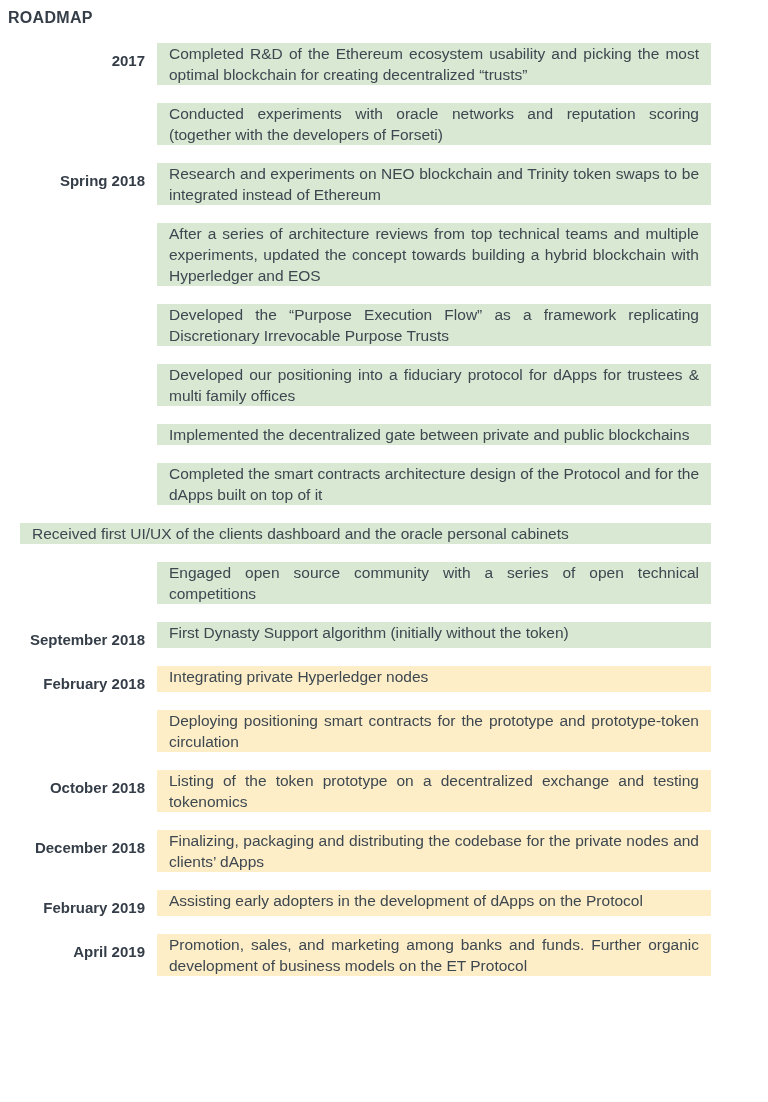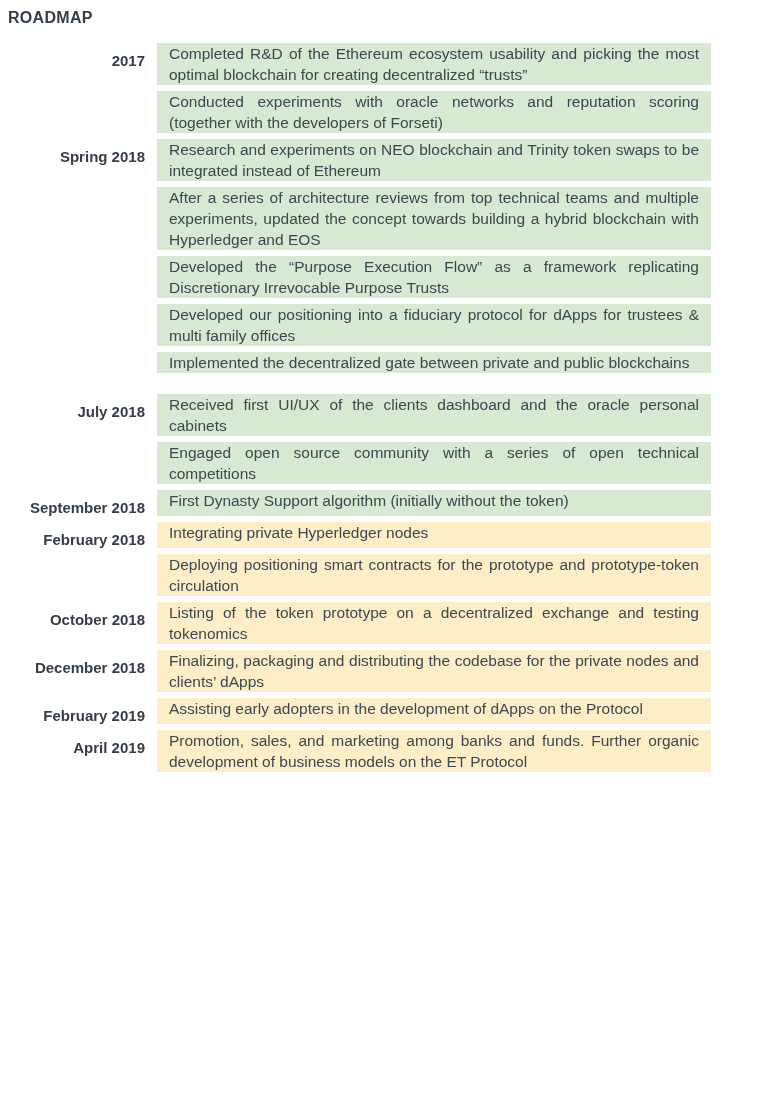--- a/index.html
+++ b/index.html
@@ -19,21 +19,21 @@
     font-size: 16px;
     font-weight: bold;
     color: var(--heading-text, #353e48);
     letter-spacing: 0.3px;
     margin: 0 0 16px 0;
   }
   .rows { width: 100%; }
   .row {
     display: flex;
     align-items: stretch;
-    margin-bottom: 6px;
+    margin-bottom: 18px;
   }
   .date {
     flex: 0 0 137px;
     width: 137px;
     text-align: right;
     font-size: 15px;
     font-weight: bold;
     color: var(--heading-text, #353e48);
     padding-top: 9px;
     white-space: nowrap;
@@ -79,23 +79,23 @@
       <div class="row">
         <div class="date"></div>
         <div class="box done">Developed our positioning into a fiduciary protocol for dApps for trustees &amp; multi family offices</div>
       </div>
       <div class="row">
         <div class="date"></div>
         <div class="box done">Implemented the decentralized gate between private and public blockchains</div>
       </div>
       <div class="row">
         <div class="date"></div>
+        <div class="box done">Completed the smart contracts architecture design of the Protocol and for the dApps built on top of it</div>
       </div>
       <div class="row">
-        <div class="date">July 2018</div>
         <div class="box done">Received first UI/UX of the clients dashboard and the oracle personal cabinets</div>
       </div>
       <div class="row">
         <div class="date"></div>
         <div class="box done">Engaged open source community with a series of open technical competitions</div>
       </div>
       <div class="row">
         <div class="date">September 2018</div>
         <div class="box done">First Dynasty Support algorithm (initially without the token)</div>
       </div>

